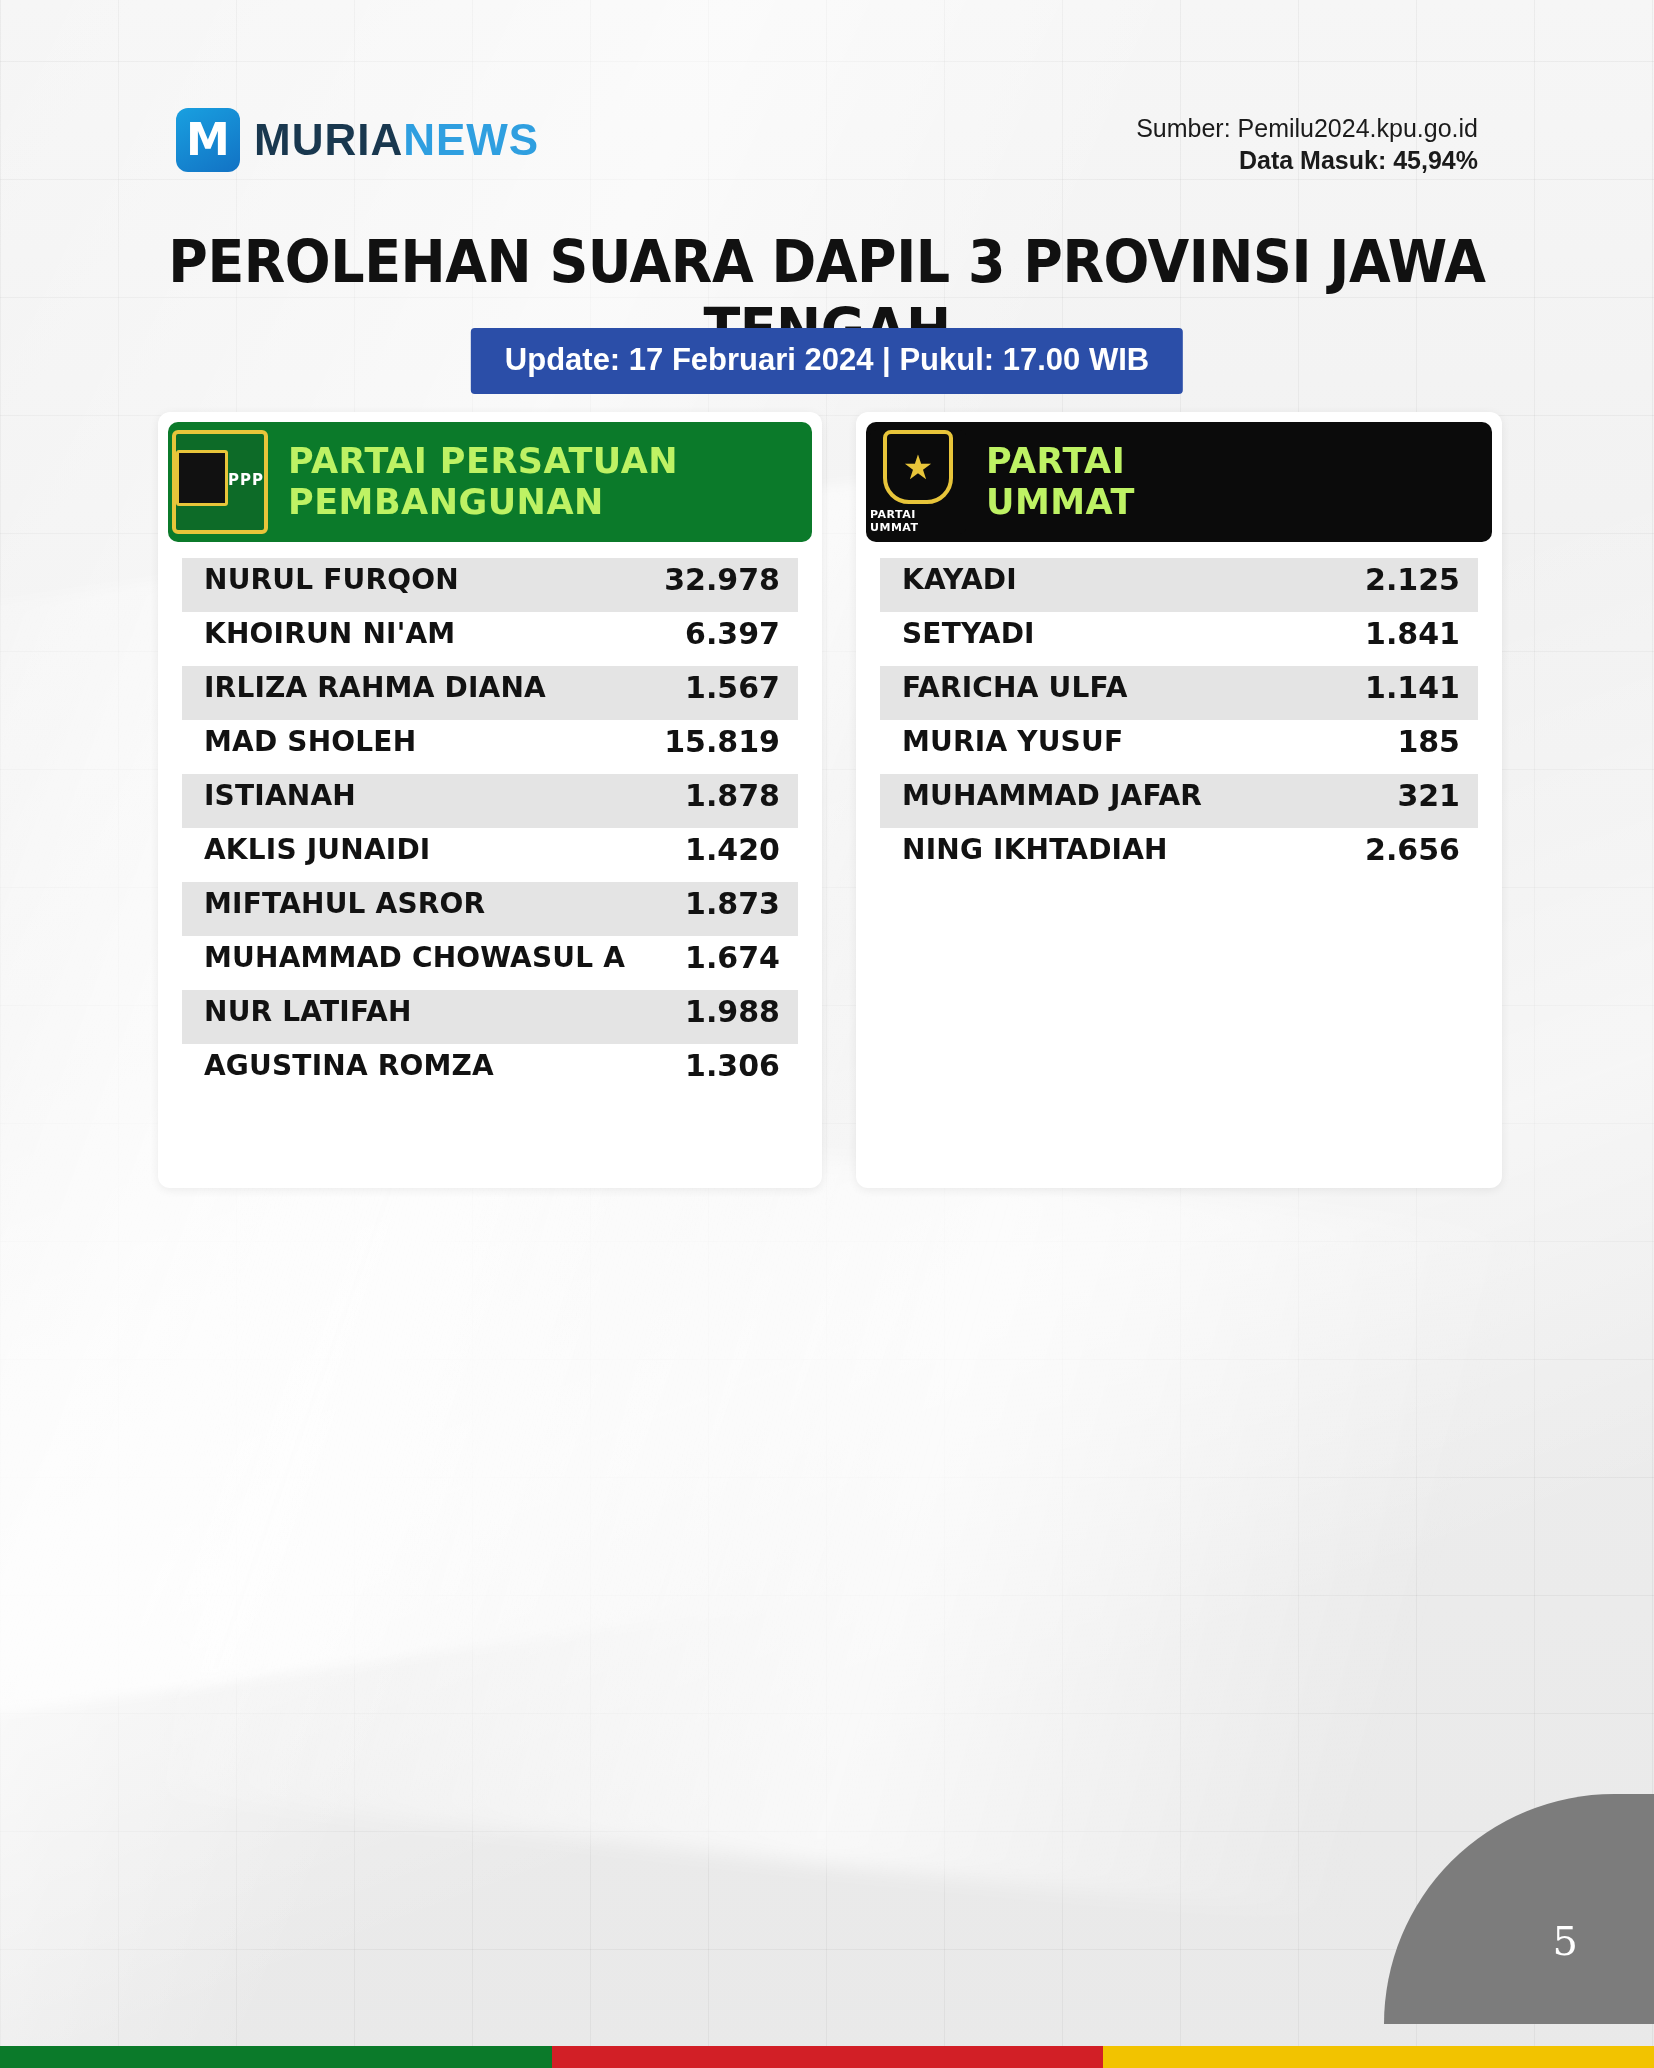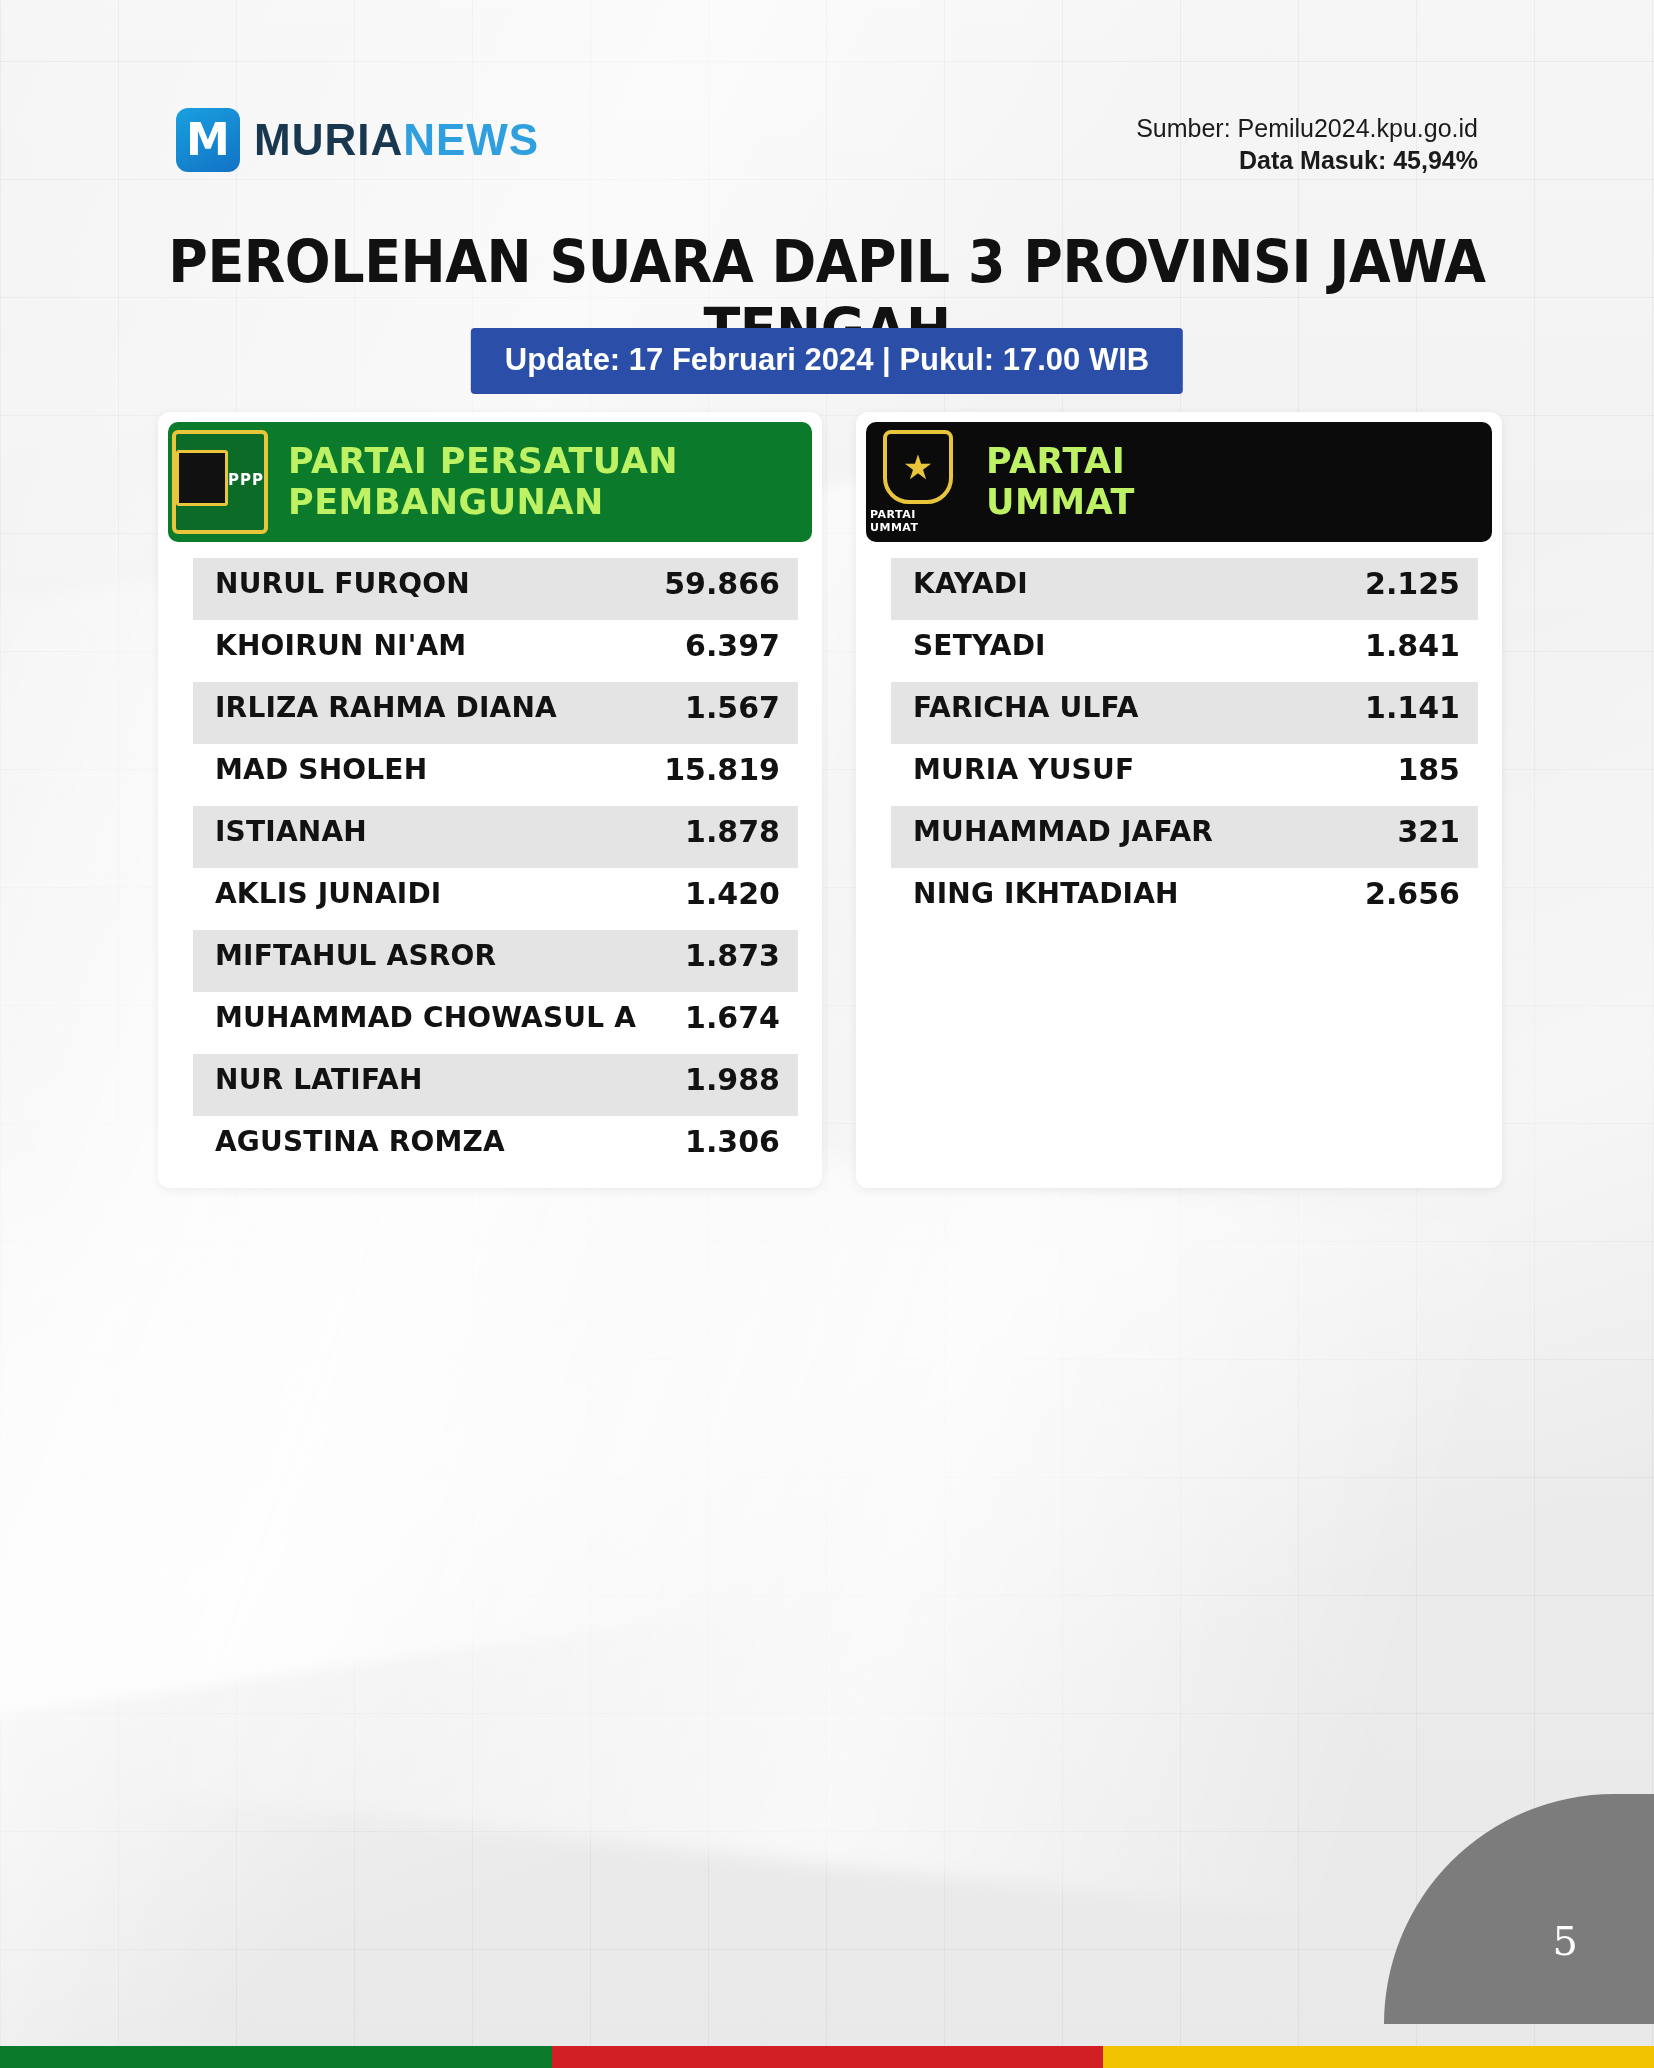--- a/index.html
+++ b/index.html
@@ -237,24 +237,23 @@
     white-space: pre-line;
   }
 
   .rows {
     padding: 16px 24px 0 24px;
   }
   .row {
     display: flex;
     align-items: center;
     justify-content: space-between;
-    height: 62px;
+    height: 54px;
     padding: 0 18px 12px 22px;
     box-sizing: border-box;
-    margin-left: 11px;
   }
   .row.alt { background: #e4e4e4; }
   .row-name {
     font-family: "DejaVu Sans", sans-serif;
     font-weight: bold;
     font-size: 28px;
     color: #121212;
     letter-spacing: 0.2px;
     white-space: nowrap;
   }
@@ -323,21 +322,21 @@
         <div class="ppp-kaaba"></div>
         <div class="ppp-label">PPP</div>
       </div>
     </div>
     <div class="party-name">PARTAI  PERSATUAN
 PEMBANGUNAN</div>
   </div>
   <div class="rows">
     <div class="row alt">
       <span class="row-name">NURUL FURQON</span>
-      <span class="row-value">59.866</span>
+      <span class="row-value">32.978</span>
     </div>
     <div class="row">
       <span class="row-name">KHOIRUN NI'AM</span>
       <span class="row-value">6.397</span>
     </div>
     <div class="row alt">
       <span class="row-name">IRLIZA RAHMA DIANA</span>
       <span class="row-value">1.567</span>
     </div>
     <div class="row">

